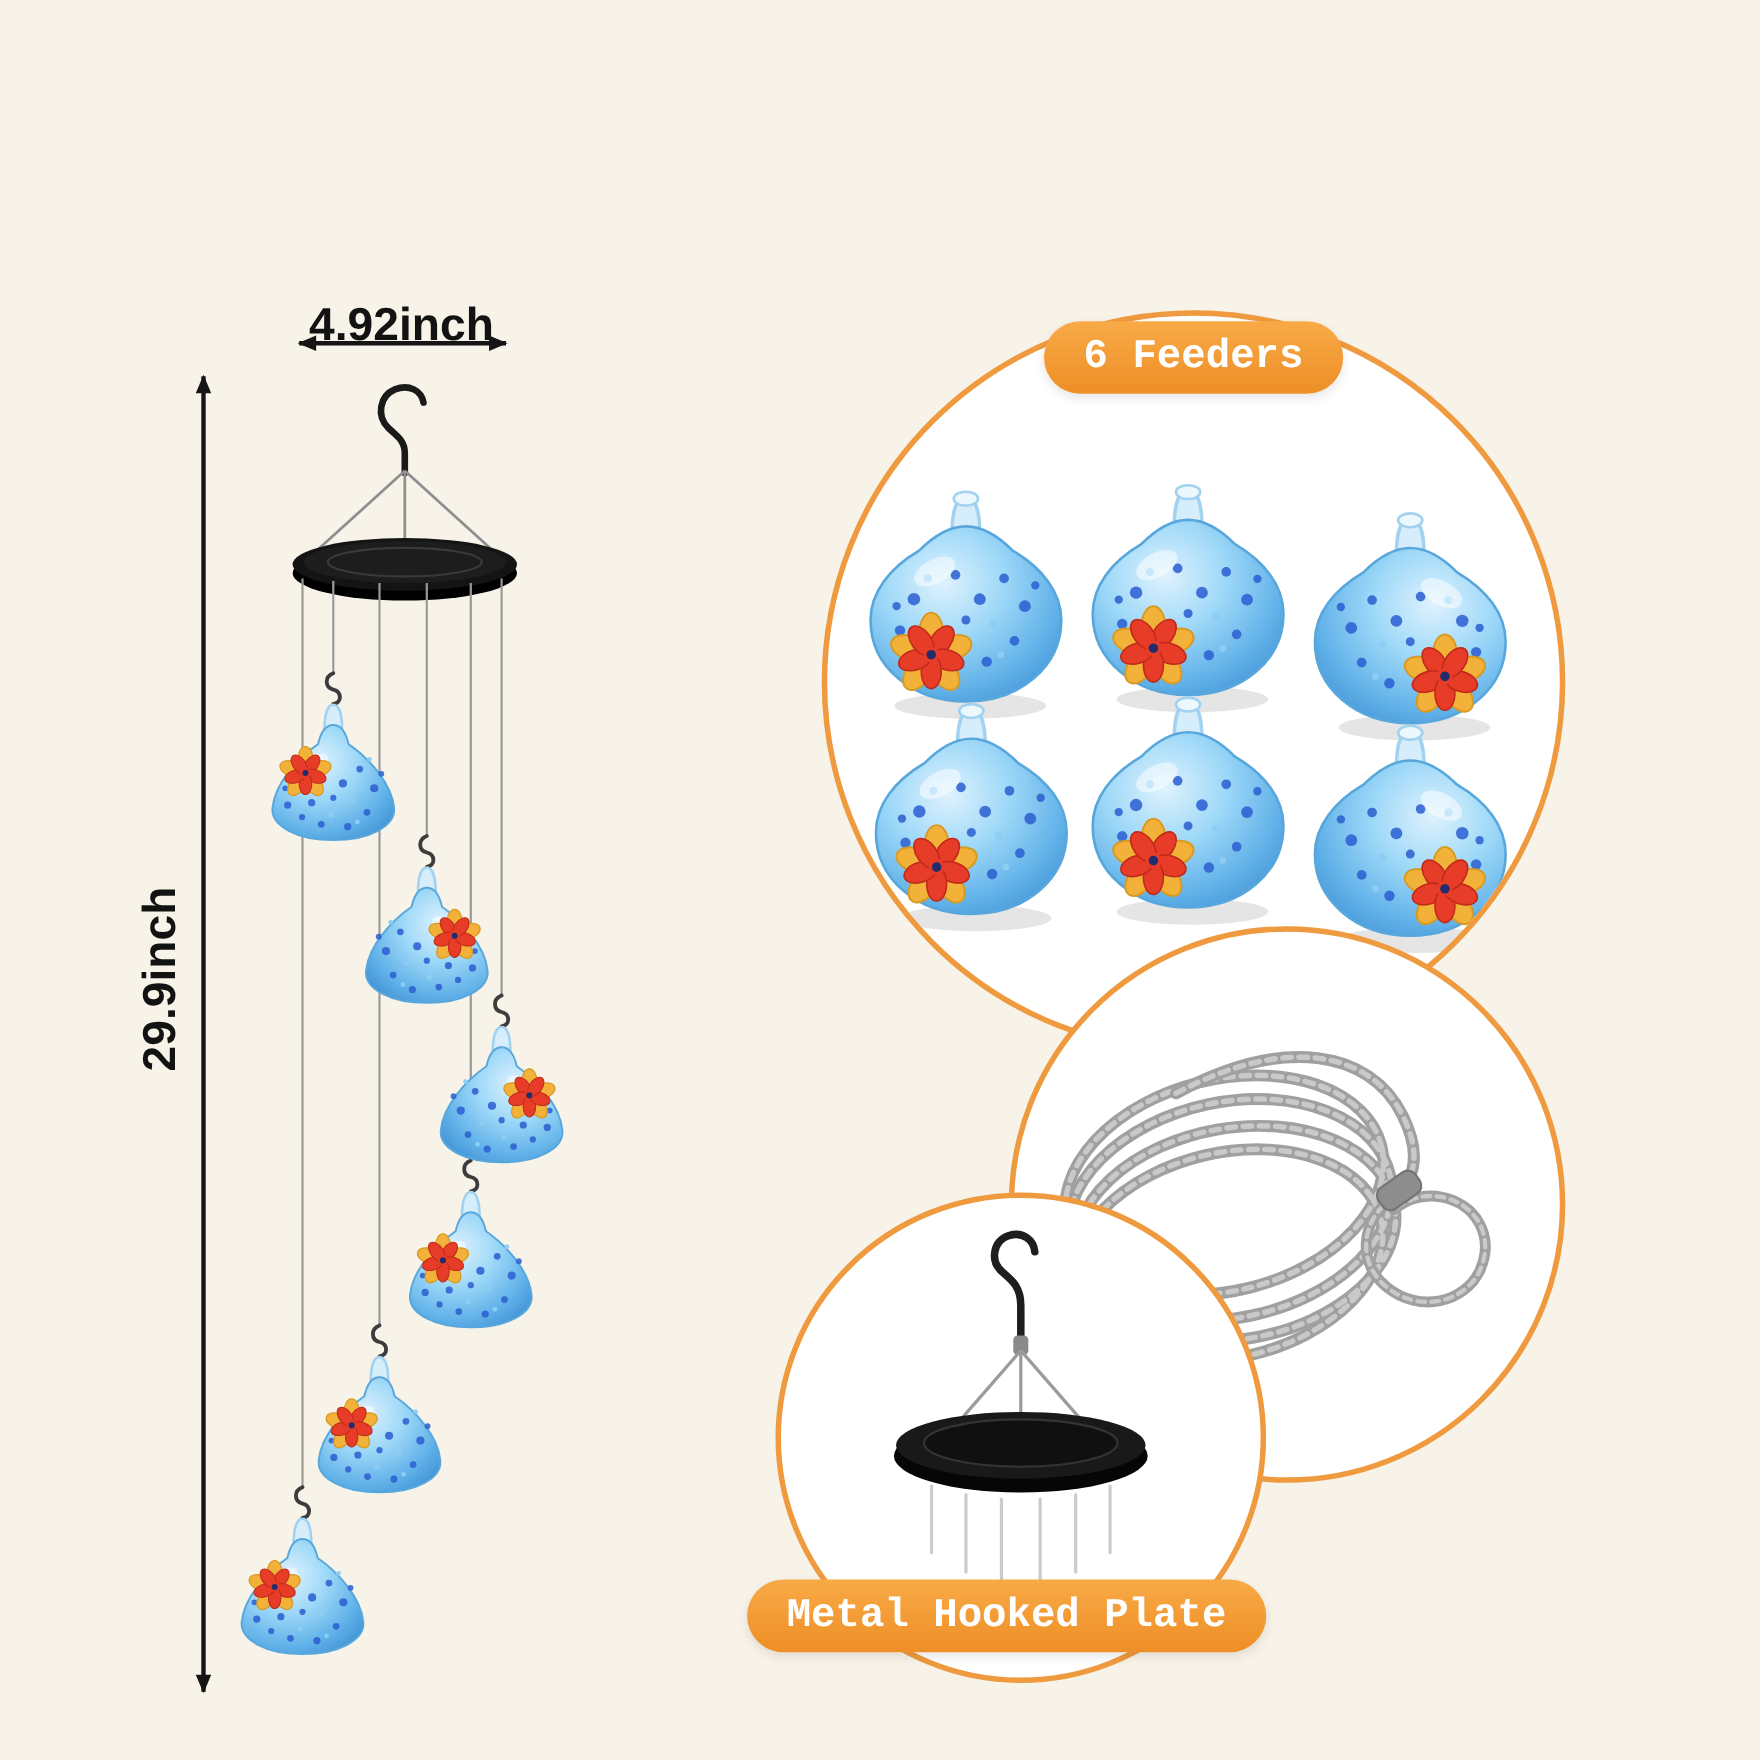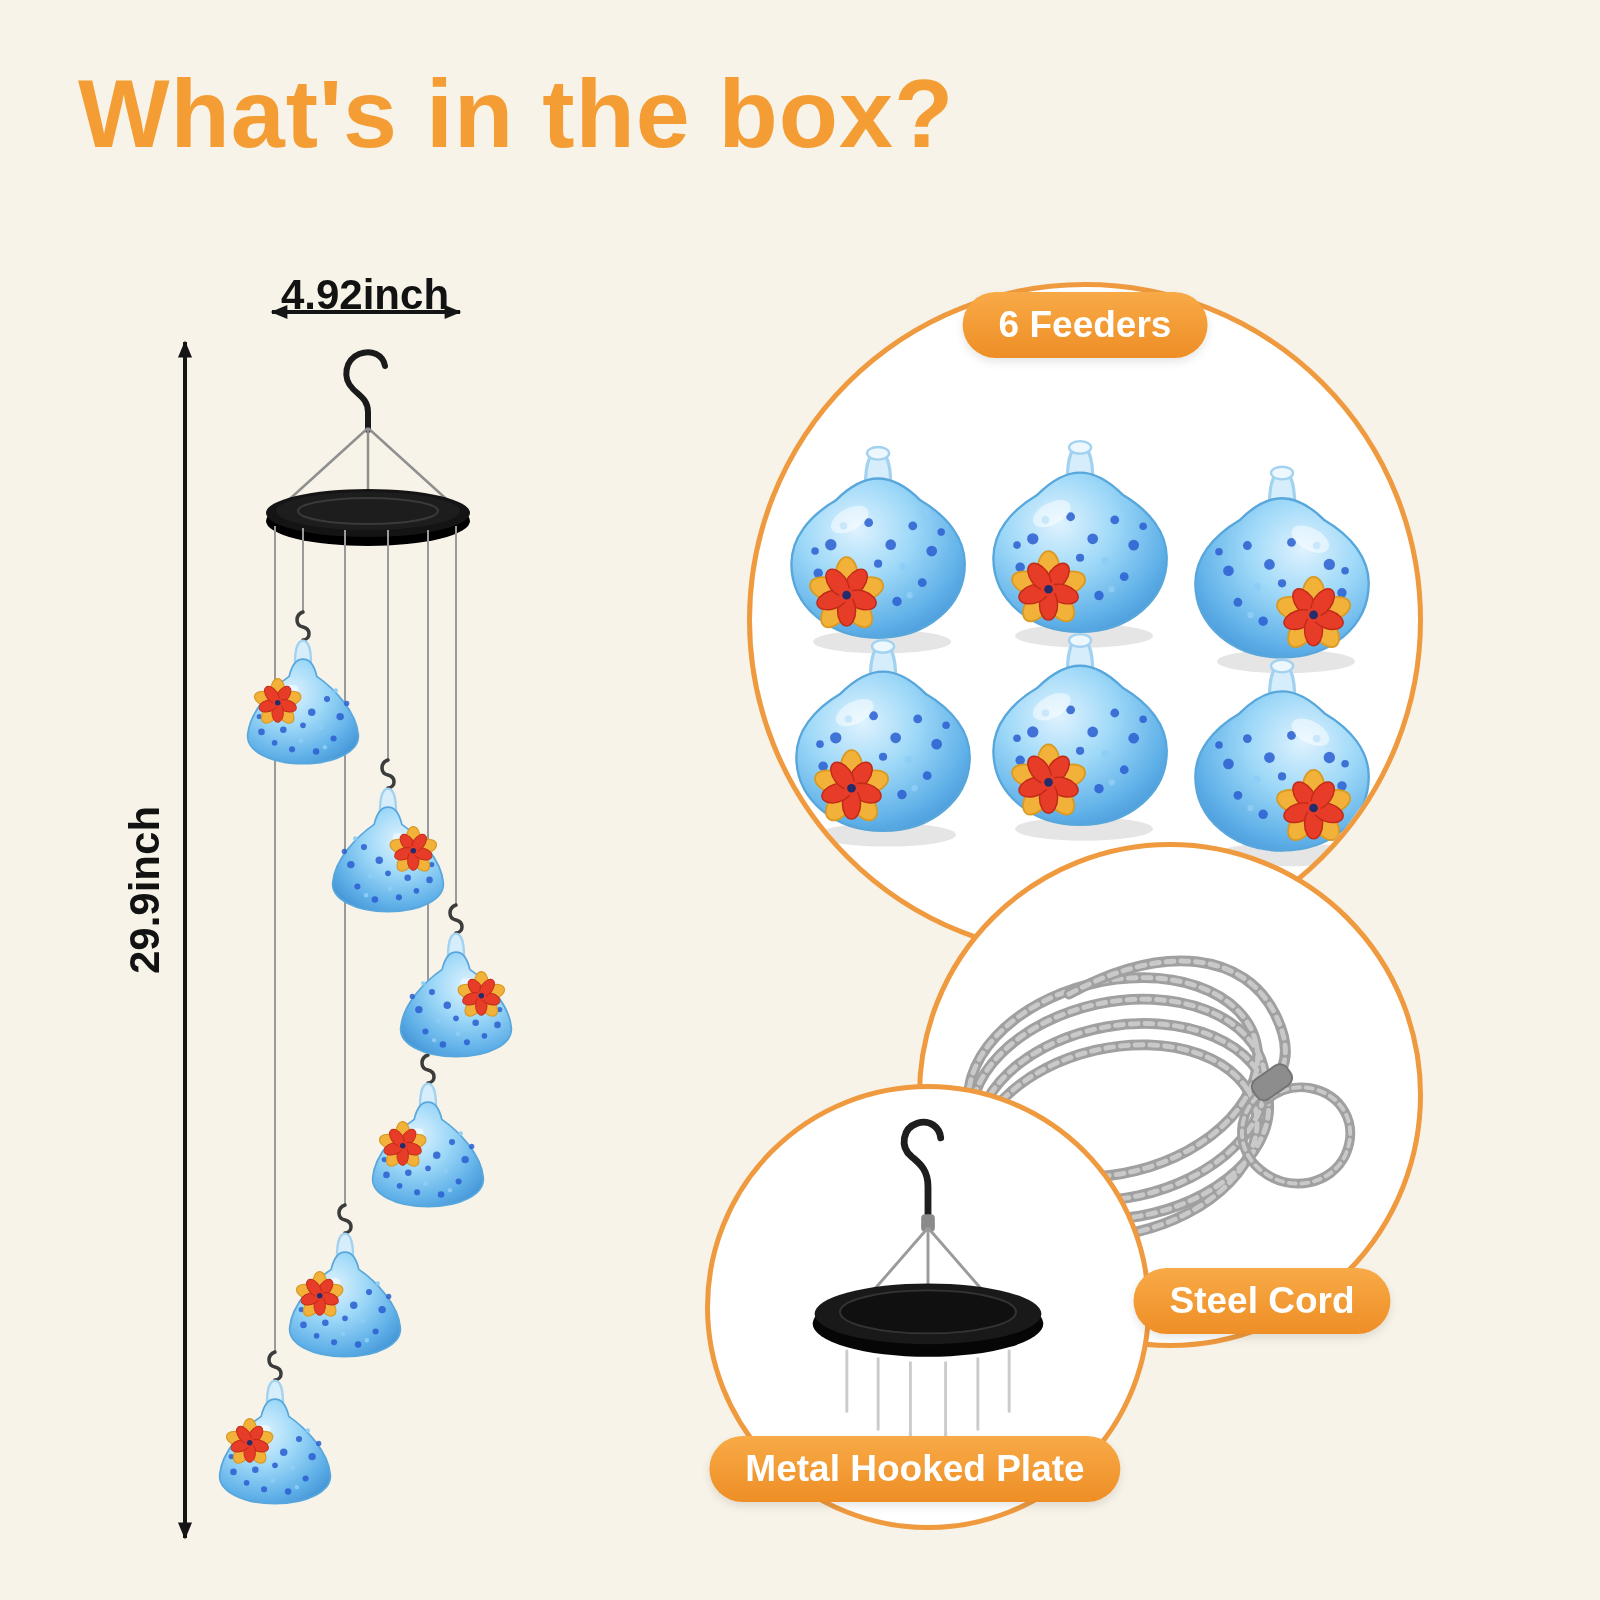--- a/index.html
+++ b/index.html
@@ -29,20 +29,21 @@
   #circle-feeders{left:747px;top:282px;width:676px;height:676px;z-index:2;}
   #circle-cord{left:917px;top:842px;width:506px;height:506px;z-index:3;}
   #circle-plate{left:705px;top:1084px;width:446px;height:446px;z-index:4;}
   .callout-circle svg{width:100%;height:100%;display:block;border-radius:50%;}
   .pill{
     position:absolute;z-index:6;
     background:linear-gradient(180deg,#f8aa47,#ee8e26);
     color:#ffffff;font-weight:800;font-size:37px;
     padding:12px 36px;border-radius:999px;white-space:nowrap;
     box-shadow:0 4px 10px rgba(0,0,0,0.10);
+    font-family:Liberation Mono, monospace;
   }
   #badge-feeders{left:1085px;top:292px;transform:translateX(-50%);}
   #badge-cord{left:1262px;top:1268px;transform:translateX(-50%);}
   #badge-plate{left:915px;top:1436px;transform:translateX(-50%);}
   #diagram-svg{position:absolute;left:0;top:0;z-index:1;pointer-events:none;}
 </style>
 </head>
 <body>
 
 <div class="page">
@@ -117,21 +118,20 @@
         <ellipse cx="-14" cy="-16" rx="11" ry="6" fill="rgba(255,255,255,0.5)" transform="rotate(-30 -14 -16)"></ellipse>
         <use href="#flowerIcon" transform="translate(-22,-8)"></use>
       </g>
 
       <g id="sHookSmall">
         <path d="M0,0 C-8,3 -8,13 0,15 C8,17 8,27 0,28" stroke="#3c3c3c" stroke-width="3.5" fill="none" stroke-linecap="round"></path>
       </g>
     </defs>
   </svg>
 
-  <div class="title">What's in the box?</div>
 
   <svg id="diagram-svg" width="1600" height="1600" viewBox="0 0 1600 1600">
     <defs>
       <marker id="ah" viewBox="0 0 12 10" refX="11" refY="5" markerWidth="18" markerHeight="14" markerUnits="userSpaceOnUse" orient="auto-start-reverse">
         <path d="M0,0 L12,5 L0,10 Z" fill="#151515"></path>
       </marker>
     </defs>
 
     <line x1="272" y1="312" x2="460" y2="312" stroke="#151515" stroke-width="4" marker-start="url(#ah)" marker-end="url(#ah)"></line>
     <line x1="185" y1="342" x2="185" y2="1538" stroke="#151515" stroke-width="4" marker-start="url(#ah)" marker-end="url(#ah)"></line>
@@ -244,16 +244,15 @@
         <line x1="172" y1="276" x2="172" y2="348"></line>
         <line x1="205" y1="280" x2="205" y2="360"></line>
         <line x1="241" y1="280" x2="241" y2="360"></line>
         <line x1="274" y1="276" x2="274" y2="348"></line>
         <line x1="306" y1="268" x2="306" y2="330"></line>
       </g>
     </svg>
   </div>
 
   <div id="badge-feeders" class="pill">6 Feeders</div>
-  <div id="badge-cord" class="pill">Steel Cord</div>
   <div id="badge-plate" class="pill">Metal Hooked Plate</div>
 
 </div>
 
 </body></html>

